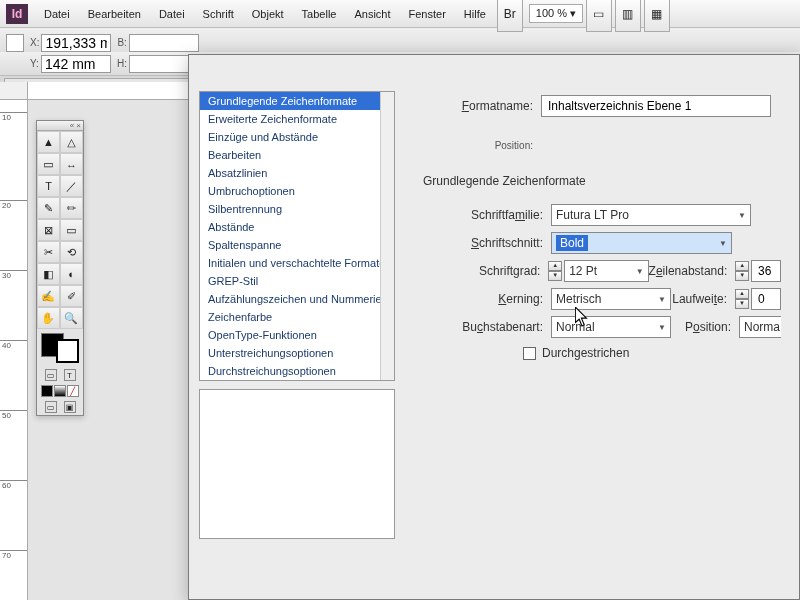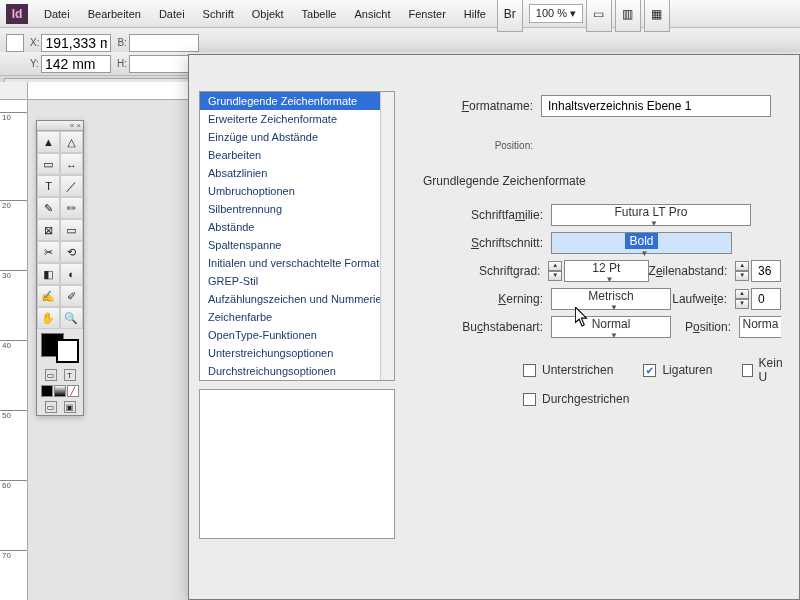--- a/index.html
+++ b/index.html
@@ -54,21 +54,21 @@
   .dialog .listbox .scrollbar { position:absolute; right:0; top:0; width:14px; height:100%; background:#efefef; border-left:1px solid #ccc;}
   .dialog .previewbox { border:1px solid #999; background:#fff; height:150px; margin-top:8px; }
 
   .dialog .mainpane { flex:1; padding:14px 18px; font-size:12px; color:#333; overflow:hidden; }
   .mainpane .toprow { display:flex; align-items:center; margin-bottom:23px; }
   .mainpane .toprow .lbl { width:110px; text-align:right; margin-right:8px; }
   .mainpane input.text { height:22px; border:1px solid #888; background:#fff; padding:0 6px; font-size:12px; }
   .mainpane .section-title { font-size:12px; margin:10px 0 16px 0; color:#333; }
   .mainpane .form-row { display:flex; align-items:center; margin-bottom:6px; }
   .mainpane .form-row .lbl { width:120px; text-align:right; margin-right:8px; }
-  .mainpane select, .mainpane .combo { height:22px; border:1px solid #888; background:#fff; font-size:12px; padding:0 4px;flex-direction:column; }
+  .mainpane select, .mainpane .combo { height:22px; border:1px solid #888; background:#fff; font-size:12px; padding:0 4px; }
   .combo { display:flex; align-items:center; justify-content:space-between; }
   .combo .arrow { font-size:8px; color:#555; margin-left:6px; }
   .spinner { width:14px; display:inline-flex; flex-direction:column; margin-right:2px; }
   .spinner .sp { height:10px; border:1px solid #888; background:linear-gradient(#fff,#ddd); font-size:6px; line-height:6px; text-align:center; }
   .check-row { display:flex; gap:30px; margin-top:18px; margin-left:100px; align-items:center;}
   .check { display:flex; align-items:center; gap:6px; }
   .check .box { width:13px; height:13px; border:1px solid #666; background:#fff; display:flex; align-items:center; justify-content:center; font-size:10px; color:#1a66d6; }
   .underline { text-decoration: underline; }
 
   .cursor { position:absolute; width:14px; height:20px; pointer-events:none; }
@@ -275,34 +275,20 @@
             <span>Normal</span>
             <span class="arrow">▼</span>
           </div>
         <div style="flex:1"></div>
         <div class="lbl" style="width:auto">P<span class="underline">o</span>sition:</div>
         <div class="combo" style="width:42px;border-right:none">
             <span>Norma</span>
           </div>
       </div>
 
-      <div class="check-row">
-        <div class="check">
-            <div class="box"></div>
-            <span>Unterstrichen</span>
-          </div>
-        <div class="check">
-            <div class="box">✔</div>
-            <span>Ligaturen</span>
-          </div>
-        <div class="check">
-            <div class="box"></div>
-            <span>Kein U</span>
-          </div>
-      </div>
       <div class="check-row" style="margin-top:8px">
         <div class="check">
             <div class="box"></div>
             <span>Durchgestrichen</span>
           </div>
       </div>
     </div>
   </div>
 </div>
 

